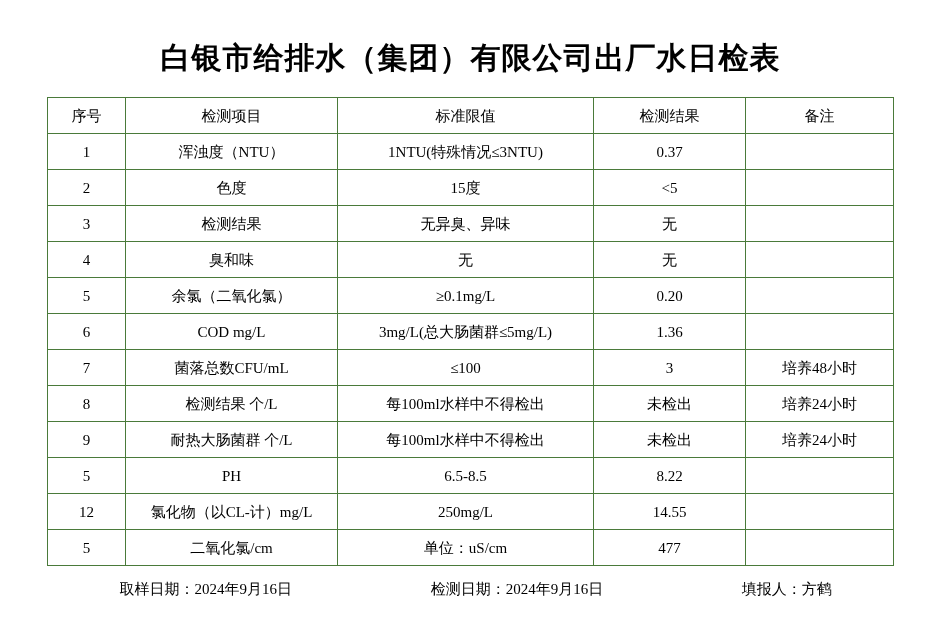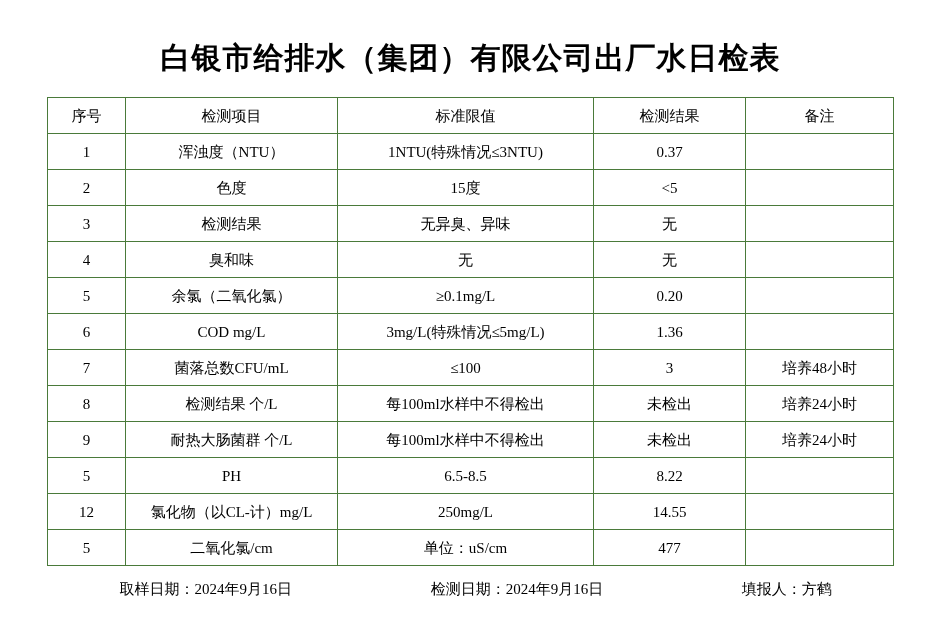--- a/index.html
+++ b/index.html
@@ -124,21 +124,21 @@
       <tr>
         <td>5</td>
         <td>余氯（二氧化氯）</td>
         <td>≥0.1mg/L</td>
         <td>0.20</td>
         <td></td>
       </tr>
       <tr>
         <td>6</td>
         <td class="nowrap">COD        mg/L</td>
-        <td>3mg/L(特殊情况≤5mg/L)</td>
+        <td>3mg/L(总大肠菌群≤5mg/L)</td>
         <td>1.36</td>
         <td></td>
       </tr>
       <tr>
         <td>7</td>
         <td>菌落总数CFU/mL</td>
         <td>≤100</td>
         <td>3</td>
         <td>培养48小时</td>
       </tr>

